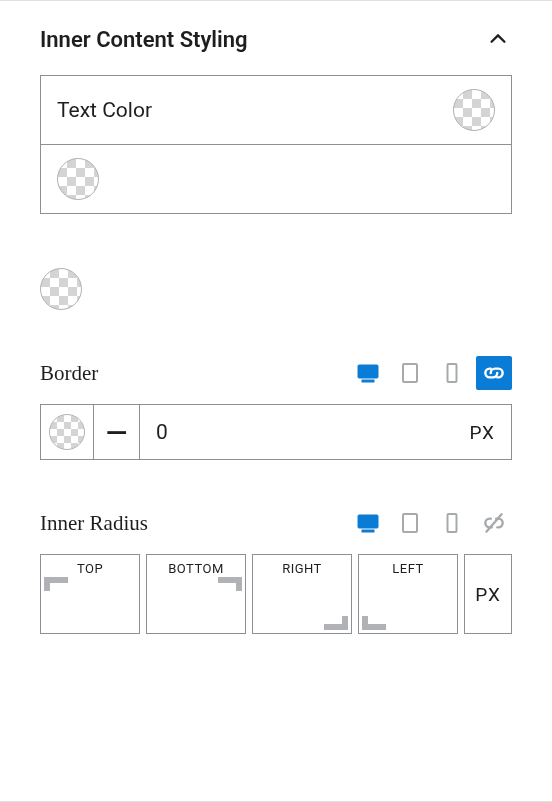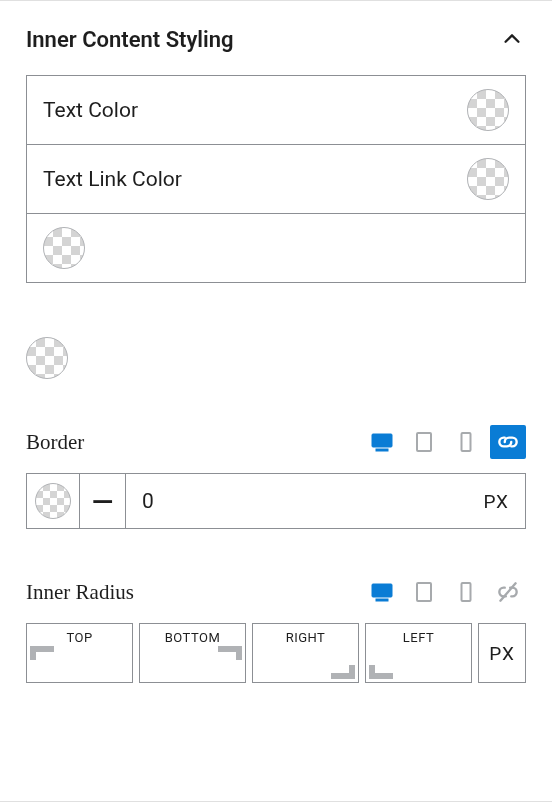--- a/index.html
+++ b/index.html
@@ -7,21 +7,21 @@
     margin: 0;
     font-family: -apple-system, BlinkMacSystemFont, "Segoe UI", Roboto, Helvetica, Arial, sans-serif;
     background: #fff;
     color: #1e1e1e;
     width: 552px;
     height: 802px;
     border-top: 1px solid #e0e0e0;
     border-bottom: 1px solid #e0e0e0;
     padding: 0;
   }
-  .panel { padding: 0 26px; }
+  .panel { padding: 0 40px; }
   .panel-header {
     display: flex;
     justify-content: space-between;
     align-items: center;
     padding: 24px 0 22px 0;
   }
   .panel-title {
     font-size: 22px;
     font-weight: 600;
   }
@@ -86,21 +86,21 @@
     padding:0 8px;
   }
   .bi-style { width:46px; font-size:28px; font-weight:600; }
   .bi-value {
     flex:1; display:flex; align-items:center; justify-content:space-between;
     padding:0 16px; font-size:21px;
   }
   .unit { font-size:19px; letter-spacing:1px; color:#1e1e1e; }
 
   .radius-grid {
-    display:flex; gap:6px; margin-top:14px; height:60px;
+    display:flex; gap:6px; margin-top:14px; height:80px;
   }
   .radius-cell {
     position:relative; flex:1;
     border:1px solid #8c8f94;
     display:flex; flex-direction:column; align-items:center;
   }
   .radius-label {
     font-size:13px; letter-spacing:0.5px;
     margin-top:6px; color:#1e1e1e;
   }
@@ -130,24 +130,20 @@
         </svg>
     </div>
   </div>
 
   <div class="color-list">
     <div class="color-row">
       <span>Text Color</span>
       <span class="swatch"></span>
     </div>
     <div class="color-row">
-      <span>Text Link Color</span>
-      <span class="swatch"></span>
-    </div>
-    <div class="color-row">
       <span class="swatch"></span>
     </div>
   </div>
 
   <div class="row-spaced">
     <span class="swatch"></span>
   </div>
 
   <div class="row-spaced less">
     <span class="field-label">Border</span>

